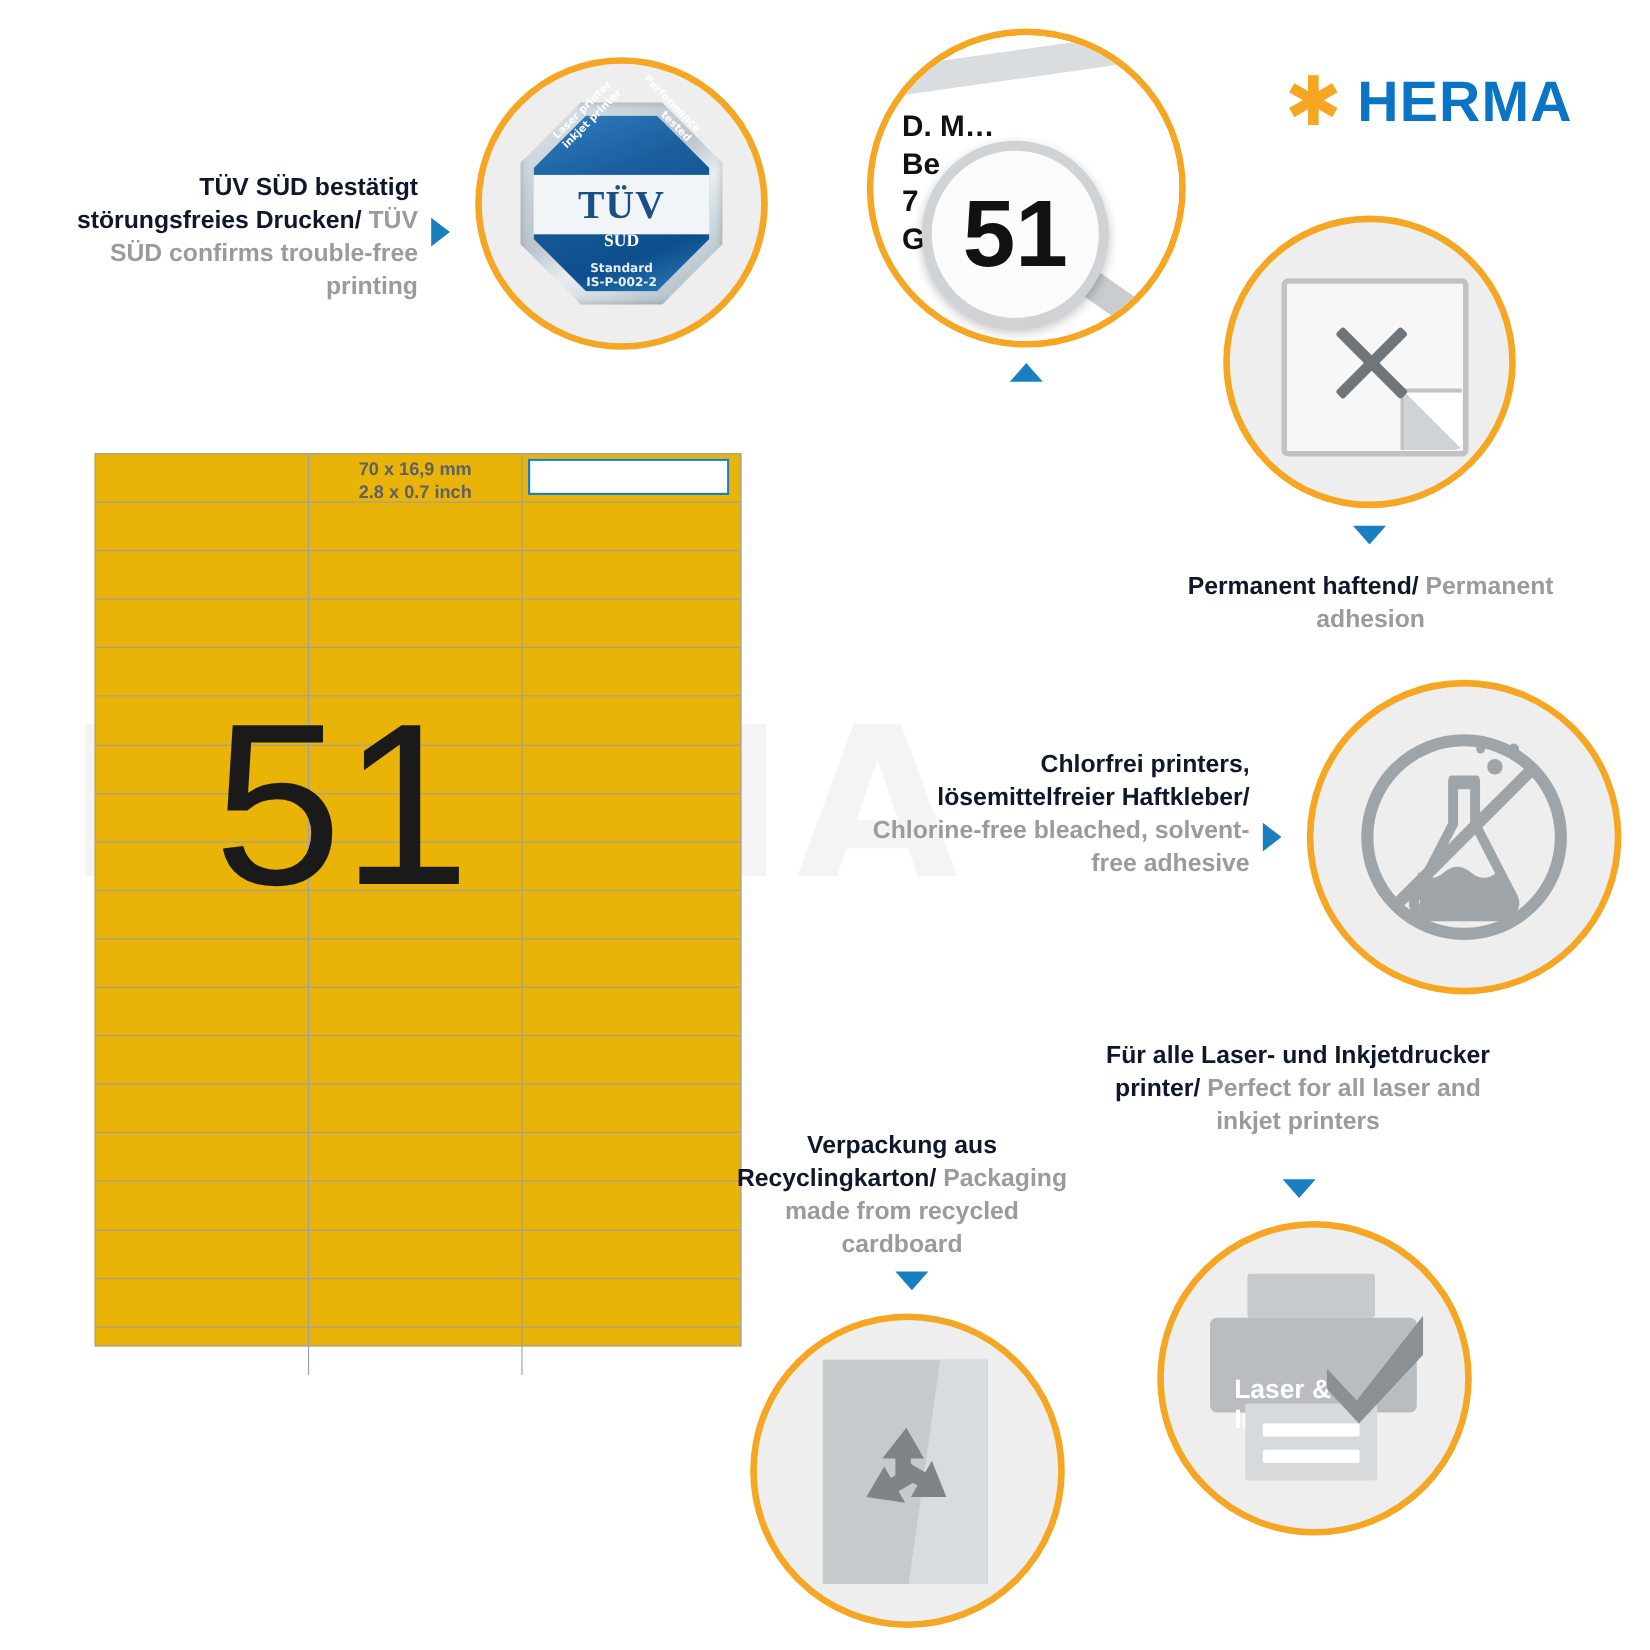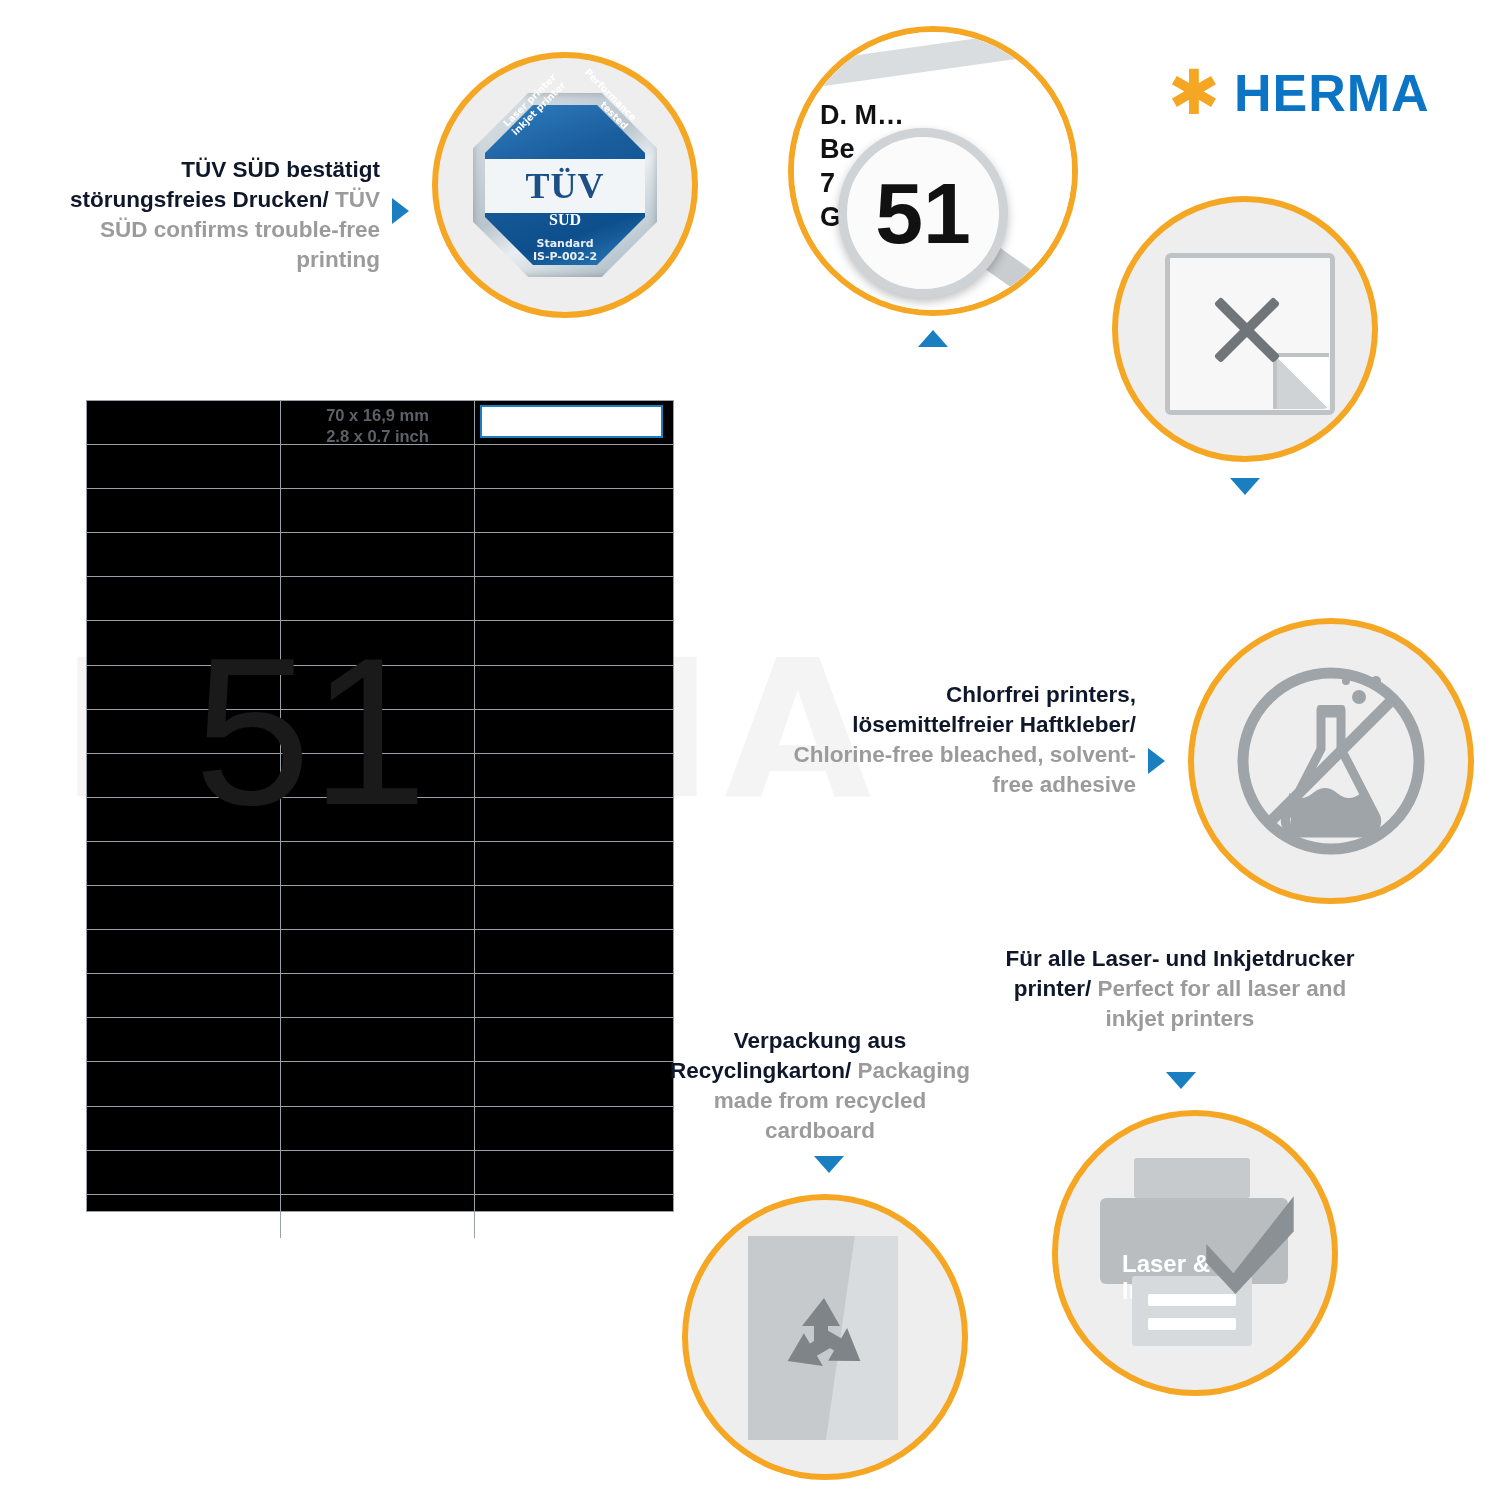--- a/index.html
+++ b/index.html
@@ -17,21 +17,21 @@
     font-size:190px;font-weight:bold;letter-spacing:10px;
     color:#f4f4f4;white-space:nowrap;user-select:none;
   }
 
   
   .brand{position:absolute;left:1168px;top:62px;display:flex;align-items:center;gap:14px;}
   .brand-star{font-size:62px;line-height:1;color:#f5a623;font-family:"DejaVu Sans", sans-serif;}
   .brand-name{font-size:52px;font-weight:bold;color:#0b74c4;letter-spacing:1px;font-family:"Liberation Sans", sans-serif;}
 
   
-  .sheet{position:absolute;left:86px;top:400px;width:586px;height:810px;background:#000000;border:1px solid #9aa0a6;}
+  .sheet{position:absolute;left:86px;top:412px;width:586px;height:810px;background:#eab308;border:1px solid #9aa0a6;}
   .sheet .row{height:43.1px;border-bottom:1px solid #9aa0a6;display:flex;}
   .sheet .row:last-child{border-bottom:none;}
   .sheet .cell{border-right:1px solid #9aa0a6;box-sizing:border-box;}
   .sheet .cell:last-child{border-right:none;}
   .c1{width:194px;}
   .c2{width:194px;position:relative;}
   .c3{width:196px;position:relative;}
 
   .dim{
     position:absolute;left:0;top:4px;width:100%;
@@ -281,20 +281,24 @@
   <div class="arrow arr-up" style="left:918px;top:330px;"></div>
 
   <div class="circle" style="left:1112px;top:196px;width:266px;height:266px;">
     <div class="adh">
       <div class="adh-sheet"></div>
       <div class="adh-corner"></div>
       <div class="adh-x"></div>
     </div>
   </div>
   <div class="arrow arr-down" style="left:1230px;top:478px;"></div>
+  <div class="cap ta-c" style="left:1070px;top:518px;width:352px;">
+    <span class="de">Permanent haftend/</span>
+    <span class="en">Permanent adhesion</span>
+  </div>
 
   <div class="circle" style="left:1188px;top:618px;width:286px;height:286px;">
     <svg class="flask-wrap" viewBox="0 0 200 200">
       <g fill="#9fa4a8">
         <rect x="86" y="44" width="28" height="8" rx="3"></rect>
         <path d="M90 52 h20 v36 l34 66 a12 12 0 0 1 -10 18 h-68 a12 12 0 0 1 -10 -18 l34 -66 z" fill="none" stroke="#9fa4a8" stroke-width="9"></path>
         <path d="M58 132 q12 10 24 0 q12 -10 24 0 q12 10 24 0 l14 26 a10 10 0 0 1 -9 14 h-66 a10 10 0 0 1 -9 -14 z"></path>
         <circle cx="128" cy="36" r="7"></circle>
         <circle cx="145" cy="20" r="5"></circle>
         <circle cx="115" cy="20" r="4"></circle>

